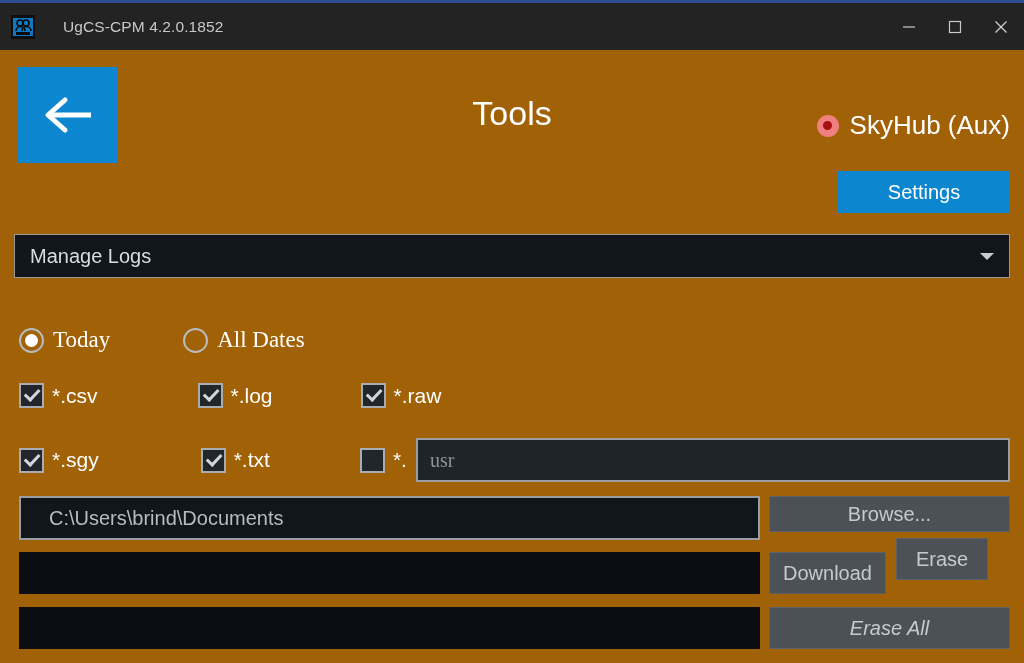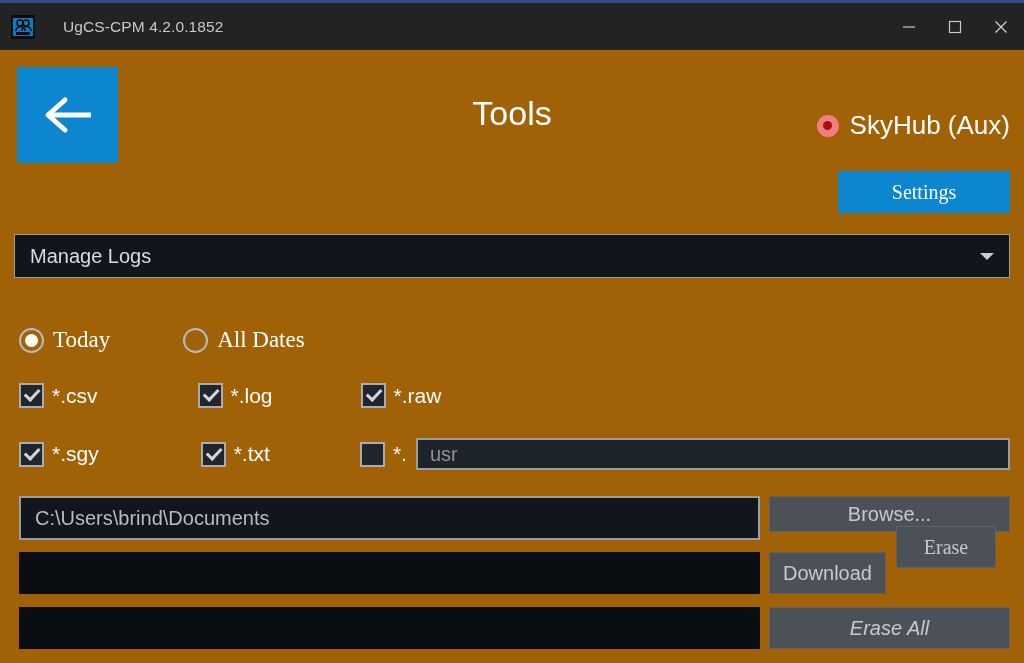--- a/index.html
+++ b/index.html
@@ -135,21 +135,21 @@
     top: 121px;
     width: 172px;
     height: 42px;
     background: #0b86cf;
     color: #ffffff;
     font-size: 20px;
     display: flex;
     align-items: center;
     justify-content: center;
     border: none;
-    font-family: Liberation Serif, serif;
+    font-family: Liberation Sans, sans-serif;
   }
 
   
   .dropdown {
     position: absolute;
     left: 14px;
     top: 184px;
     width: 996px;
     height: 44px;
     box-sizing: border-box;
@@ -248,46 +248,46 @@
     font-size: 21px;
     color: #ffffff;
     white-space: nowrap;
   }
   .cb-gap-1 { width: 100px; }
   .cb-gap-2 { width: 88px; }
   .cb-gap-3 { width: 102px; }
   .cb-gap-4 { width: 90px; }
   .ext-input {
     flex: 1;
-    height: 32px;
+    height: 44px;
     margin-left: 9px;
     box-sizing: border-box;
     background: #1d242a;
     border: 2px solid #9a9ea2;
     color: #8d9398;
     font-size: 20px;
-    font-family: Liberation Sans, sans-serif;
+    font-family: Liberation Serif, serif;
     padding: 12px 12px;
     outline: none;
   }
 
   
   .path-input {
     position: absolute;
     left: 19px;
     top: 446px;
     width: 741px;
     height: 44px;
     box-sizing: border-box;
     background: #10161b;
     border: 2px solid #9a9ea2;
     color: #b6bcc1;
     font-size: 20px;
     font-family: inherit;
-    padding: 0 14px;
+    padding: 0 28px;
     outline: none;
   }
   .panel {
     position: absolute;
     left: 19px;
     width: 741px;
     height: 42px;
     background: #0a0e12;
   }
   .panel-1 { top: 502px; }
@@ -300,21 +300,21 @@
     box-sizing: border-box;
     color: #c6cace;
     font-size: 20px;
     font-family: inherit;
     display: flex;
     align-items: center;
     justify-content: center;
   }
   .btn-browse   { left: 769px; top: 446px; width: 241px; height: 36px; }
   .btn-download { left: 769px; top: 502px; width: 117px; height: 42px; }
-  .btn-erase    { left: 896px; top: 476px; width: 100px; height: 42px; font-family: Liberation Serif, serif; }
+  .btn-erase    { left: 896px; top: 488px; width: 92px; height: 42px; }
   .btn-erase-all{ left: 769px; top: 557px; width: 241px; height: 42px; font-style: italic; }
 </style>
 </head>
 <body>
 
 <div class="accent-bar"></div>
 
 <div class="titlebar">
   <div class="titlebar-left">
     <div class="app-icon">

